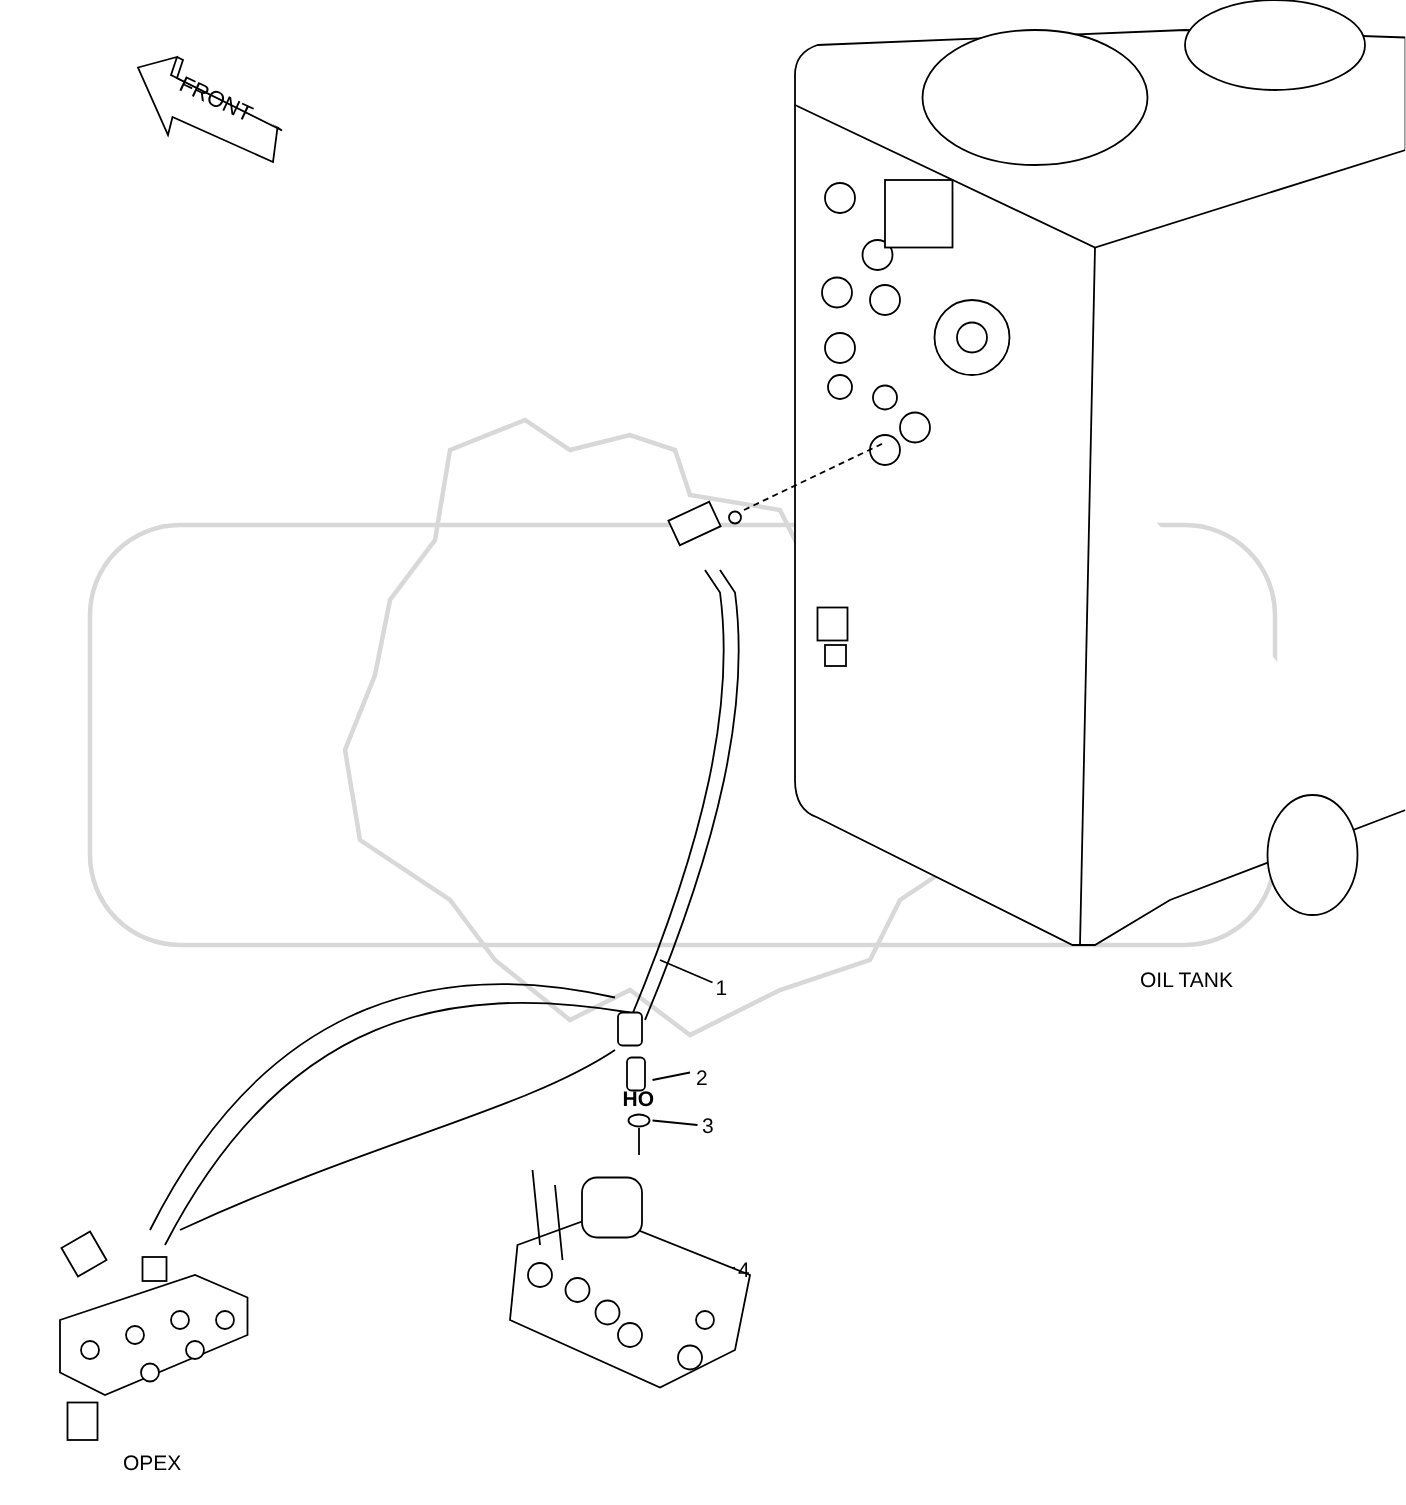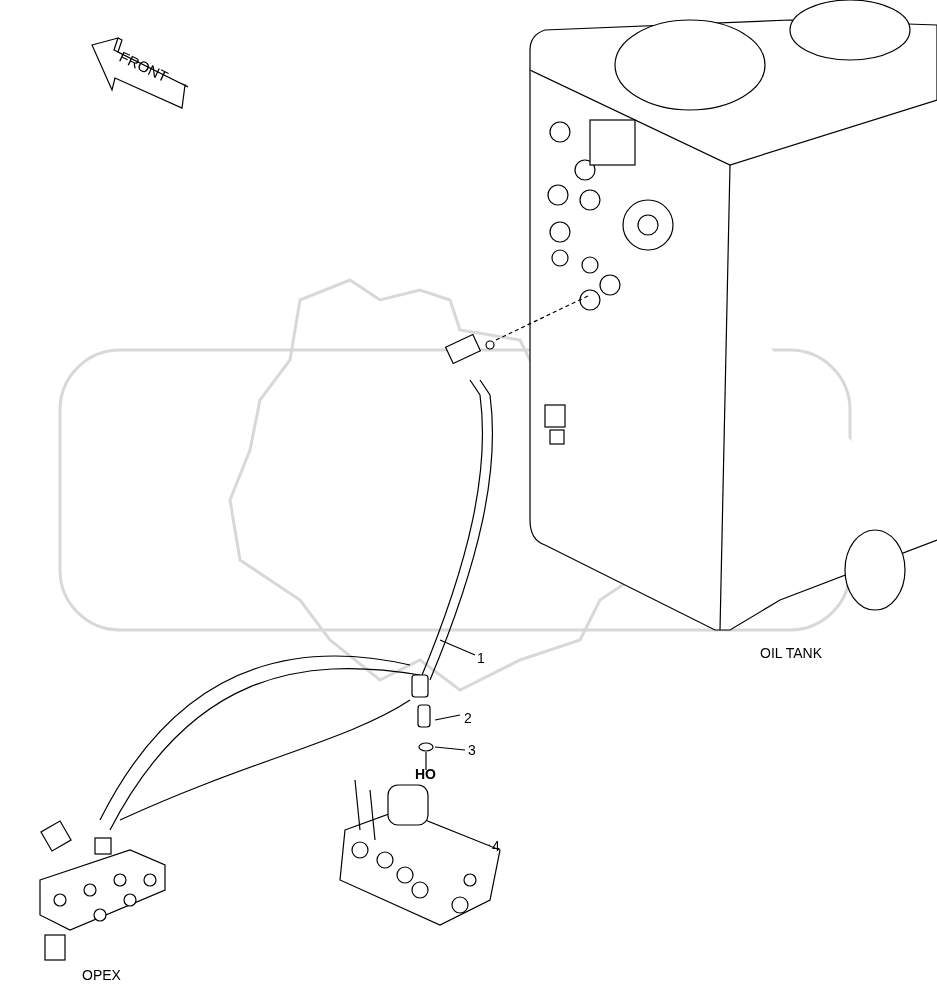--- a/index.html
+++ b/index.html
@@ -93,19 +93,19 @@
         <circle cx="150" cy="880" r="6"></circle>
       <rect x="45" y="825" width="22" height="22" transform="rotate(-30 56 836)"></rect>
       <rect x="95" y="838" width="16" height="16"></rect>
     </g>
   </svg>
 
 
   <div class="lbl" style="left:118px;top:58px;transform:rotate(25deg);font-size:15px;">FRONT</div>
   <div class="lbl" style="left:722px;top:645px;margin-left:38px;">OIL TANK</div>
   <div class="lbl" style="left:82px;top:967px;">OPEX</div>
-  <div class="lbl" style="left:415px;top:766px;font-weight:bold;">HO</div>
+  <div class="lbl" style="left:415px;top:724px;font-weight:bold;">HO</div>
 
   <div class="num" style="left:477px;top:650px;">1</div>
   <div class="num" style="left:464px;top:710px;">2</div>
   <div class="num" style="left:468px;top:742px;">3</div>
   <div class="num" style="left:492px;top:838px;">4</div>
 </div>
 
 </body></html>

